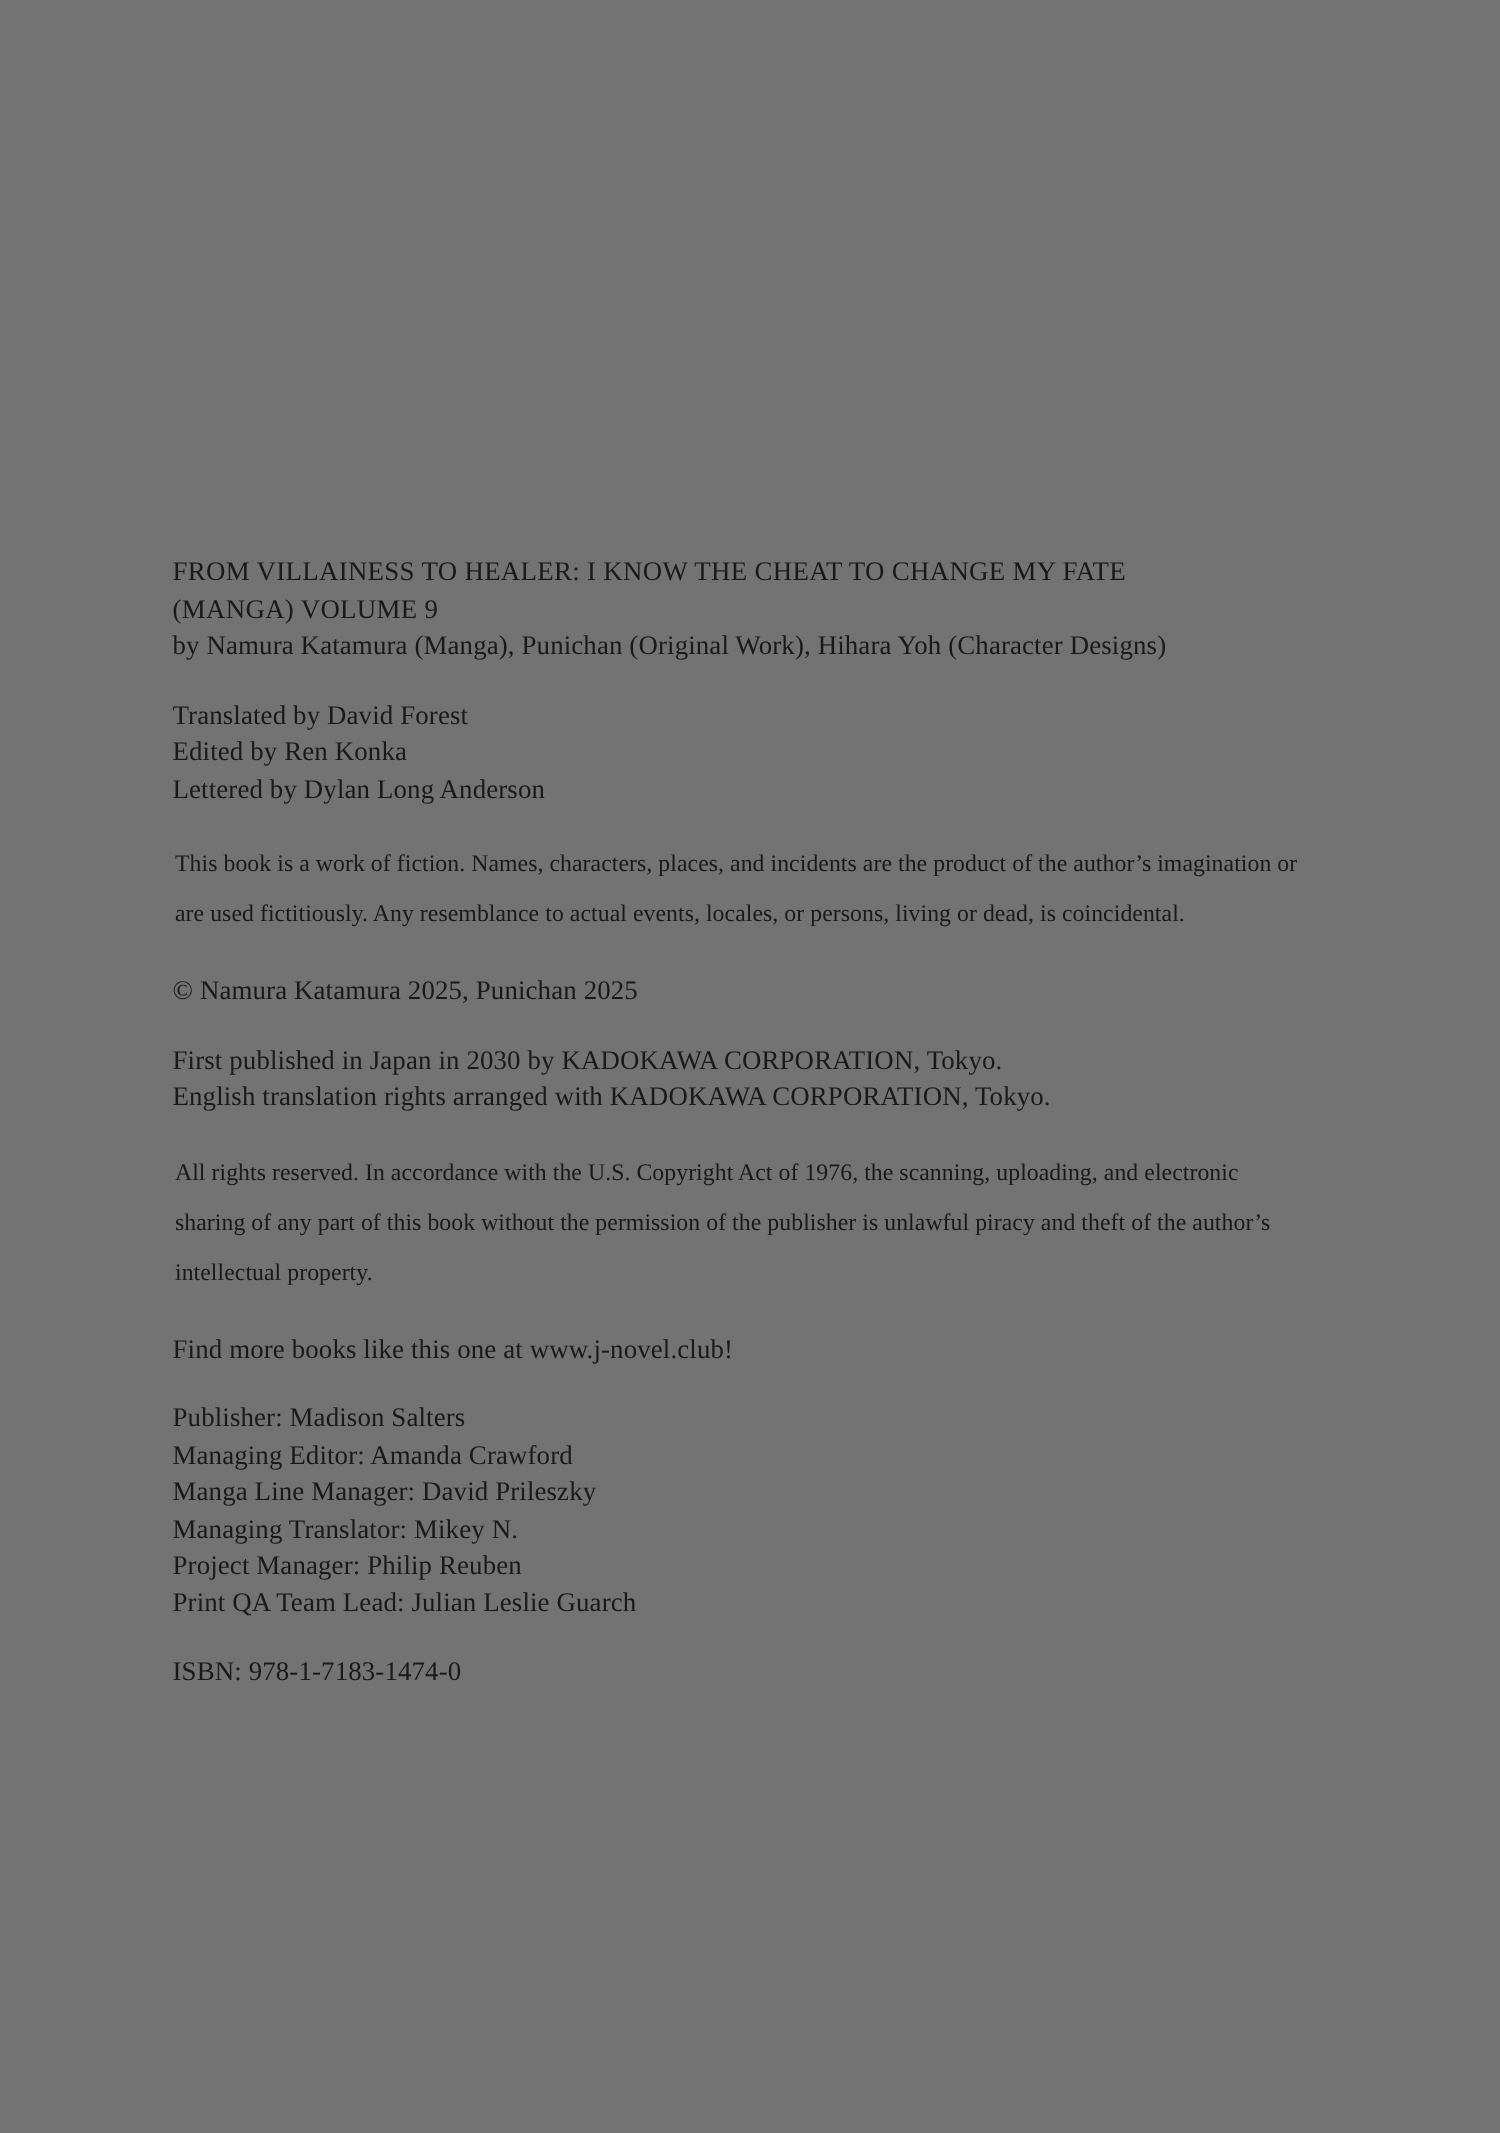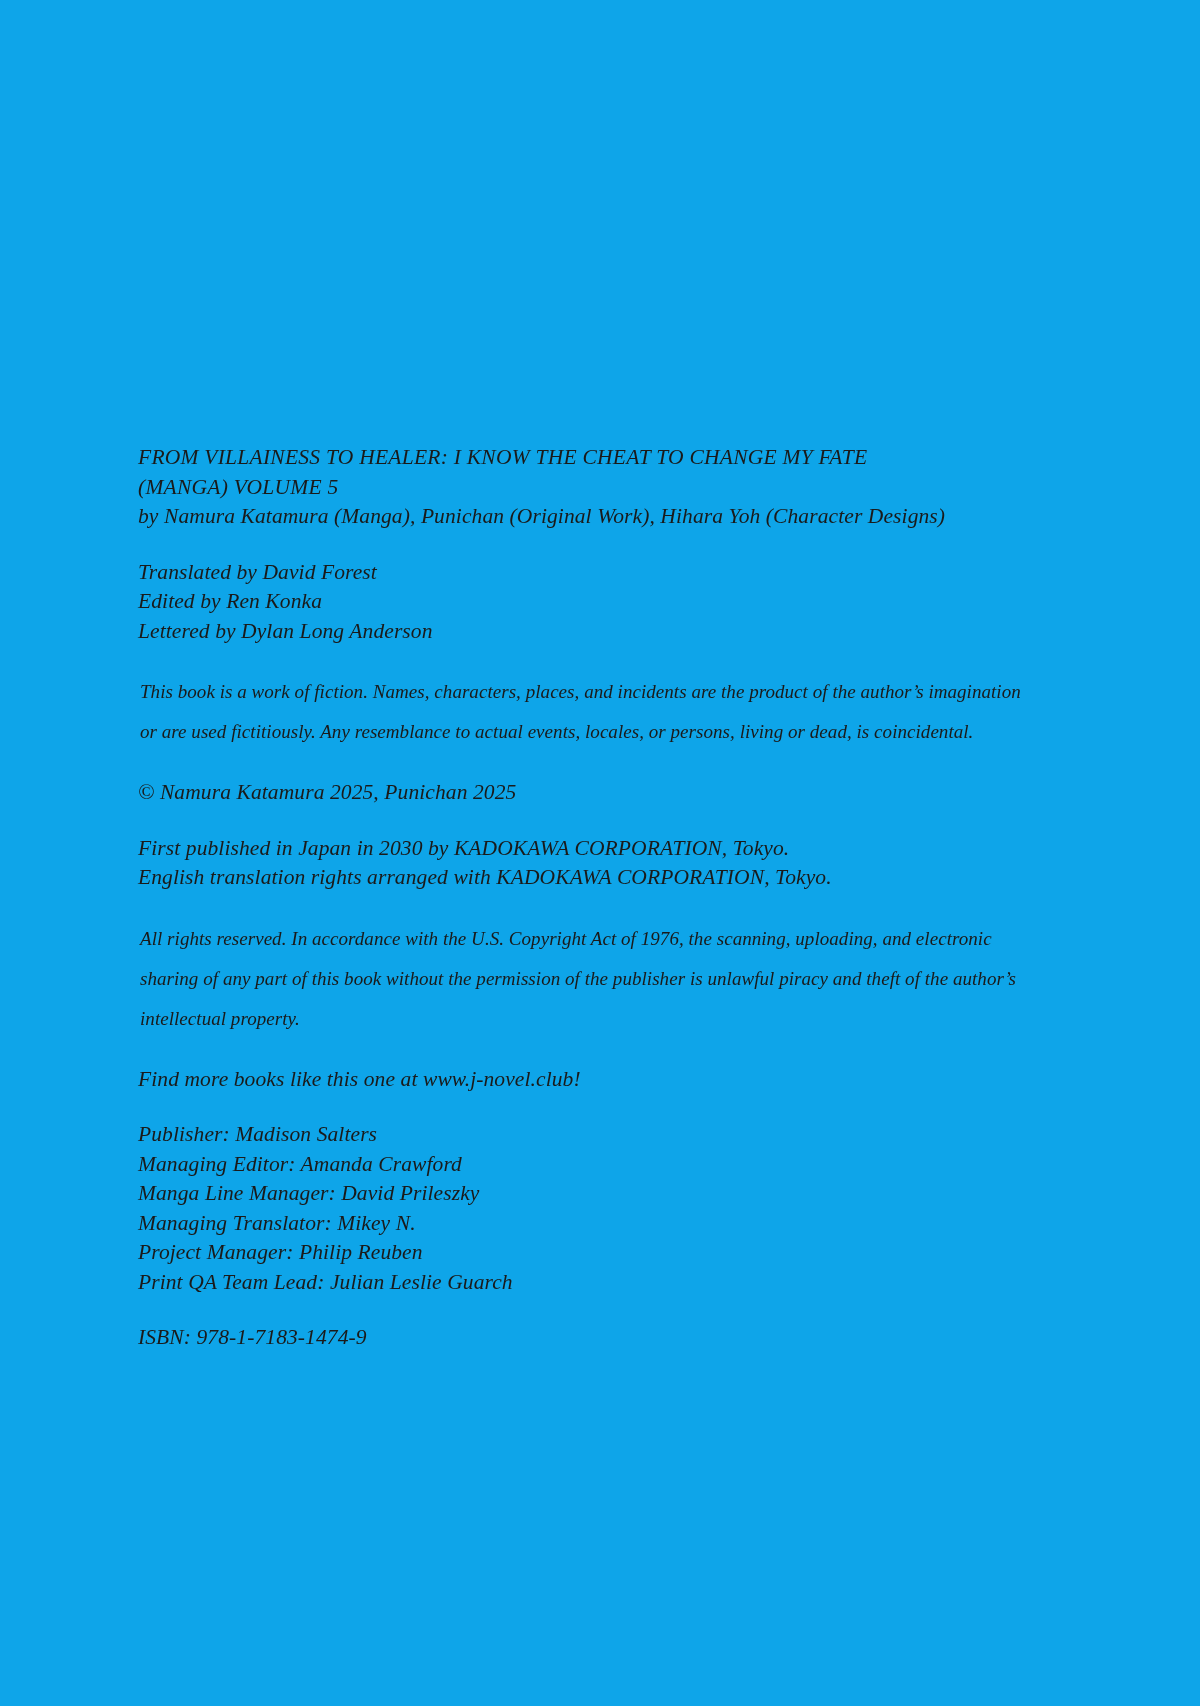--- a/index.html
+++ b/index.html
@@ -15,22 +15,21 @@
     overflow: hidden;
     font-family: "Liberation Serif", "DejaVu Serif", serif;
     color: #1a1a1a;
     -webkit-font-smoothing: antialiased;
   }
 
   
   .page {
     position: absolute;
     inset: 0;
-    background: #0ea5e9;
-    font-style: italic;
+    background: #737373;
   }
 
   
   .colophon {
     position: absolute;
     left: 138px;
     top: 443px;
     width: 906px;
   }
 
@@ -81,21 +80,21 @@
   }
 </style>
 </head>
 <body>
 
 <div class="page">
   <div class="colophon">
 
     <div class="block">
       <span class="line title-line">FROM VILLAINESS TO HEALER: I KNOW THE CHEAT TO CHANGE MY FATE</span>
-      <span class="line title-line">(MANGA) VOLUME 5</span>
+      <span class="line title-line">(MANGA) VOLUME 9</span>
       <span class="line">by Namura Katamura (Manga), Punichan (Original Work), Hihara Yoh (Character Designs)</span>
     </div>
 
     <div class="block credits">
       <span class="line">Translated by David Forest</span>
       <span class="line">Edited by Ren Konka</span>
       <span class="line">Lettered by Dylan Long Anderson</span>
     </div>
 
     <div class="block">
@@ -122,17 +121,17 @@
     <div class="block staff">
       <span class="line">Publisher: Madison Salters</span>
       <span class="line">Managing Editor: Amanda Crawford</span>
       <span class="line">Manga Line Manager: David Prileszky</span>
       <span class="line">Managing Translator: Mikey N.</span>
       <span class="line">Project Manager: Philip Reuben</span>
       <span class="line">Print QA Team Lead: Julian Leslie Guarch</span>
     </div>
 
     <div class="block isbn">
-      <span class="line">ISBN: 978-1-7183-1474-9</span>
+      <span class="line">ISBN: 978-1-7183-1474-0</span>
     </div>
 
   </div>
 </div>
 
 </body></html>

